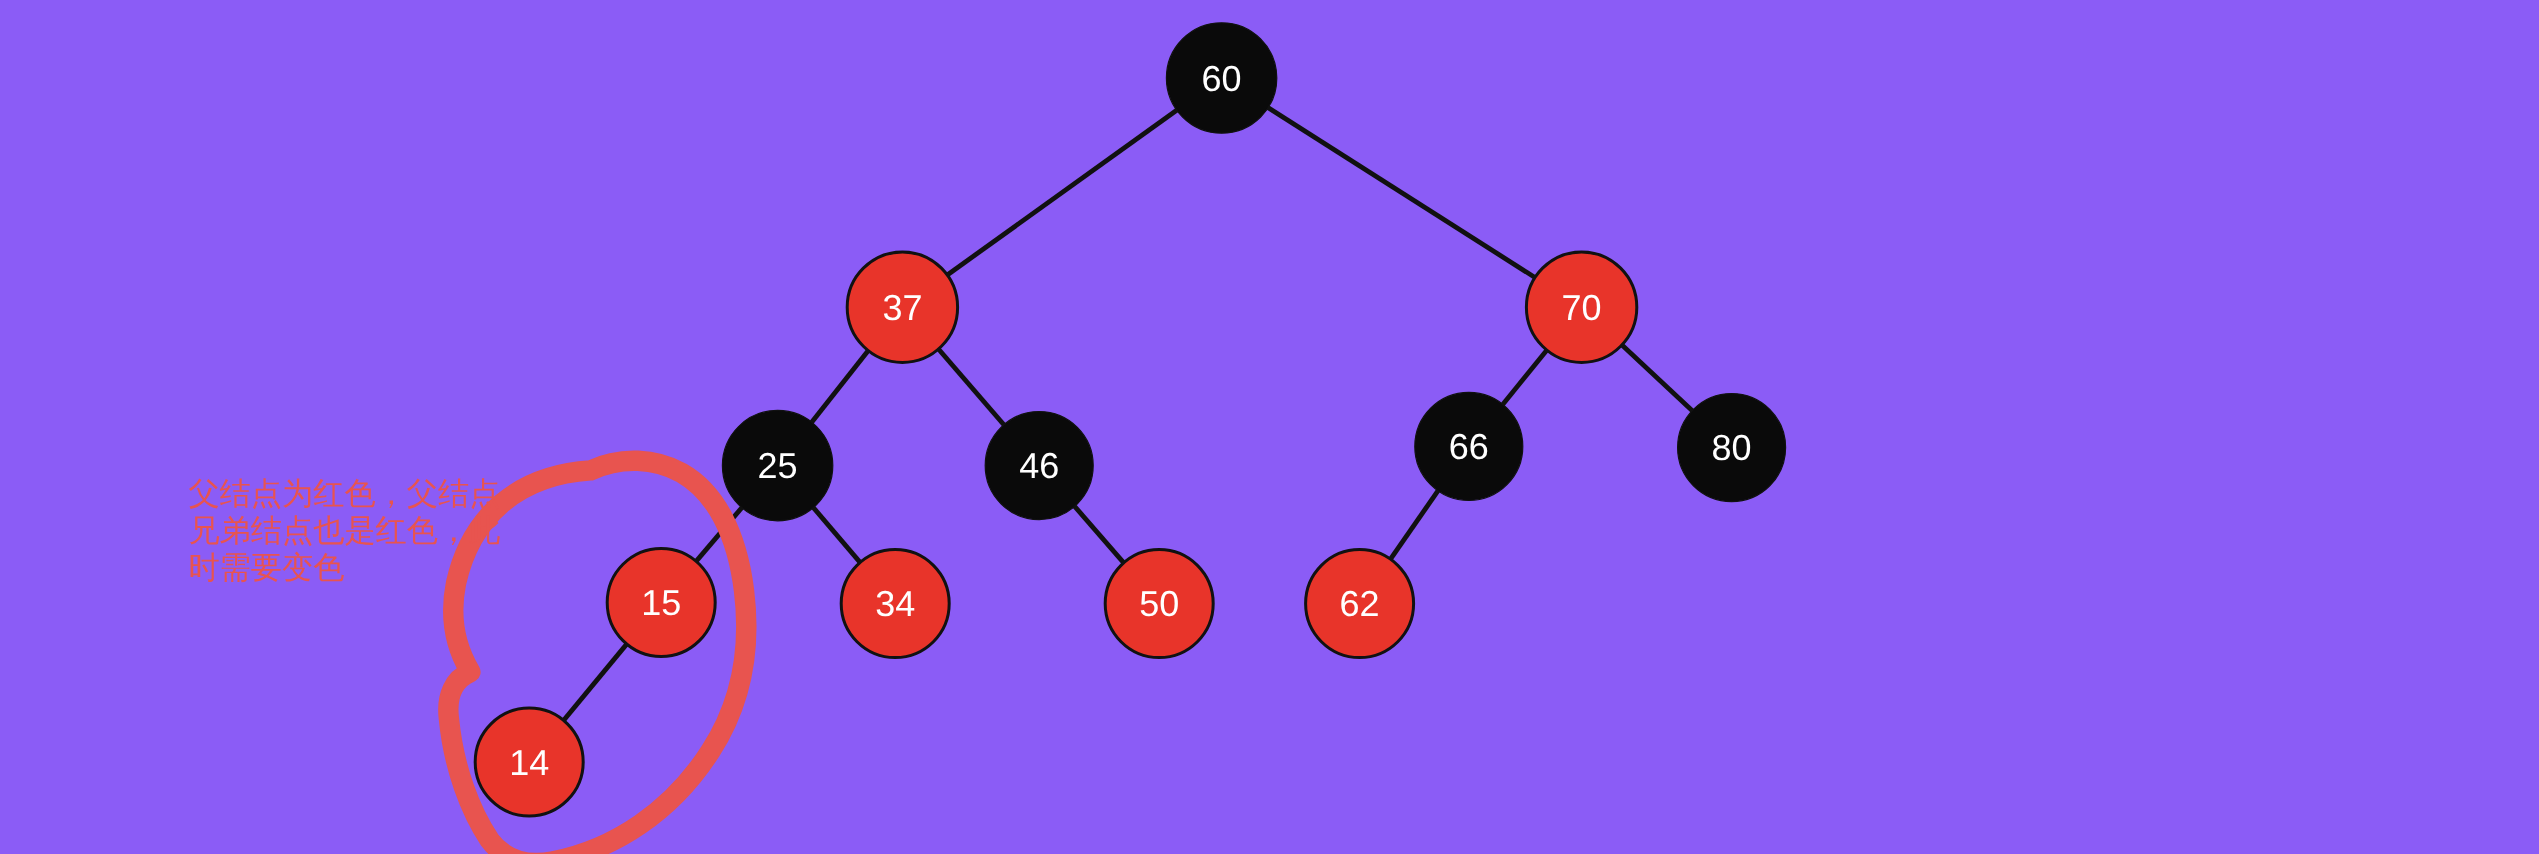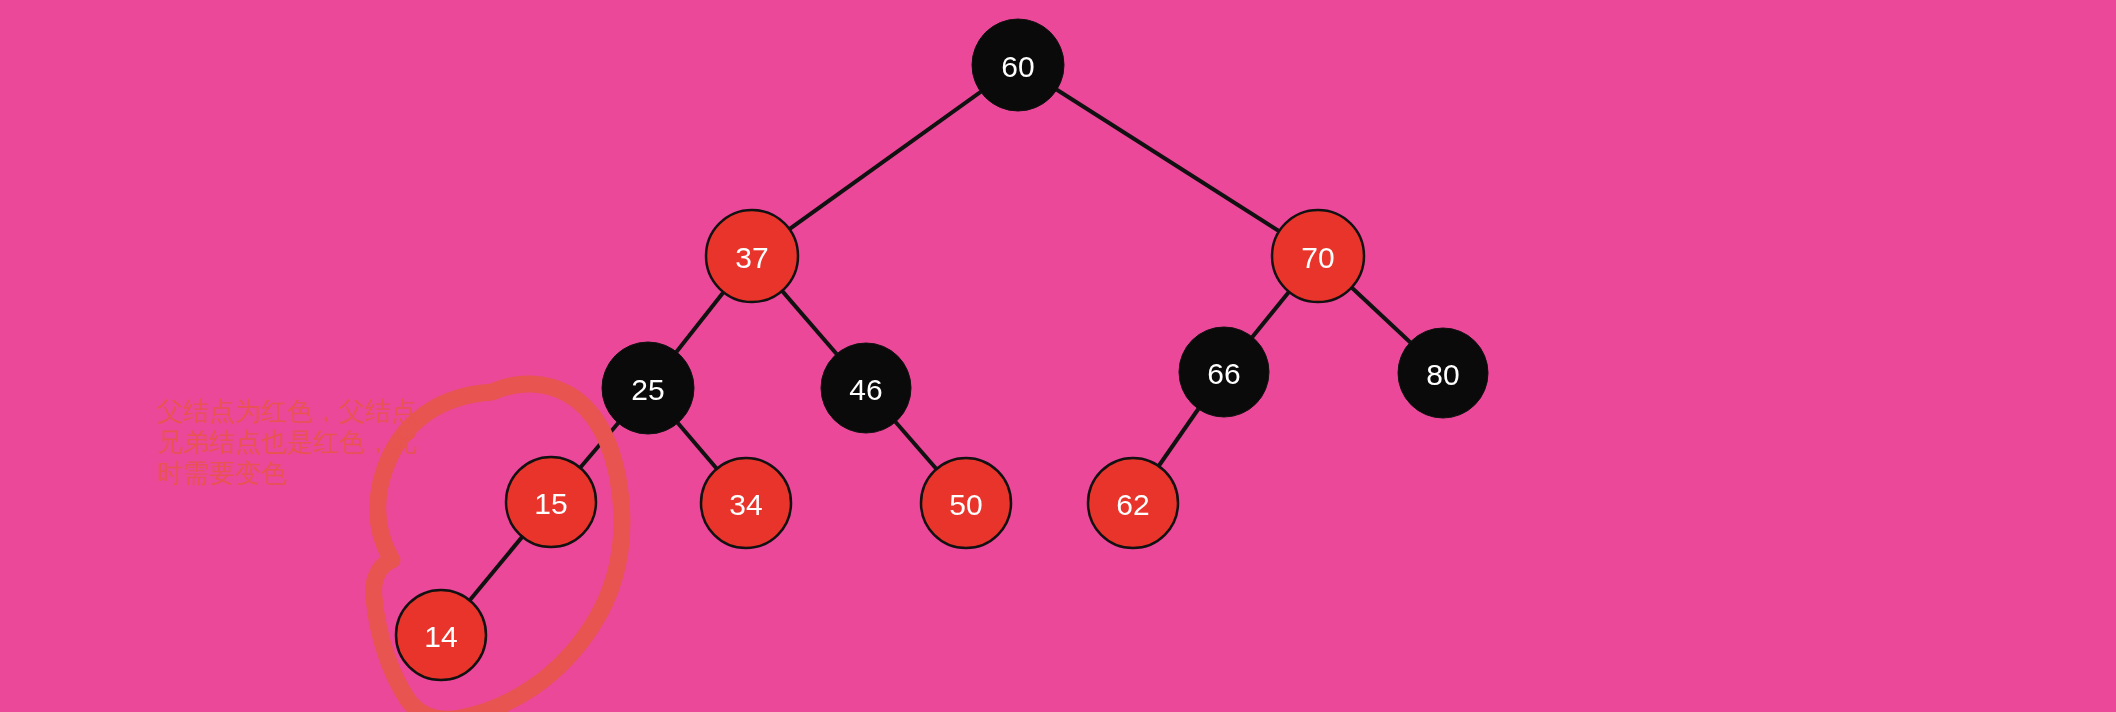--- a/index.html
+++ b/index.html
@@ -1,17 +1,17 @@
 <!DOCTYPE html>
 <html><head>
 <meta charset="utf-8">
 <style>
   html,body{margin:0;padding:0;background:#ffffff;}
   body{width:2116px;height:712px;overflow:hidden;font-family:"Liberation Sans","DejaVu Sans",sans-serif;}
-  #stage{position:relative;width:2116px;height:712px;background:#ec4899;}
+  #stage{position:relative;width:2116px;height:712px;background:#8b5cf6;}
   #tree-svg{position:absolute;left:0;top:0;width:2116px;height:712px;}
   .node-label{font-family:"Liberation Sans","DejaVu Sans",sans-serif;fill:#ffffff;text-anchor:middle;dominant-baseline:central;}
   .annot-text{font-family:"DejaVu Sans","Liberation Sans",sans-serif;font-size:26px;line-height:31px;white-space:pre;}
 </style>
 </head>
 <body>
 
 <div id="stage">
   <svg id="tree-svg" viewBox="0 0 2116 712">
     <g id="edge-layer">

